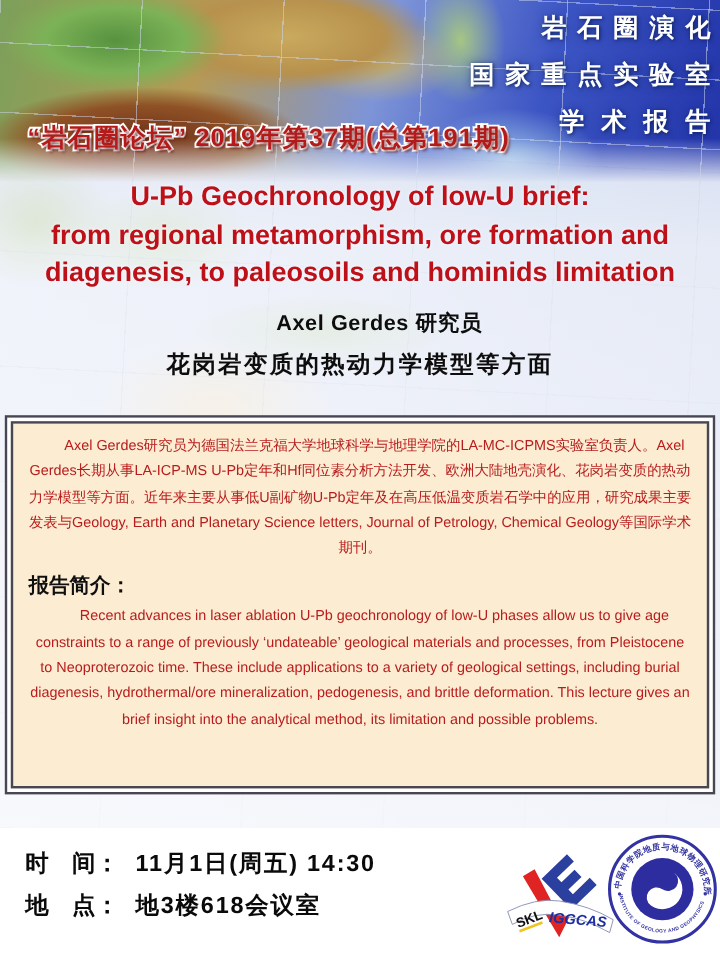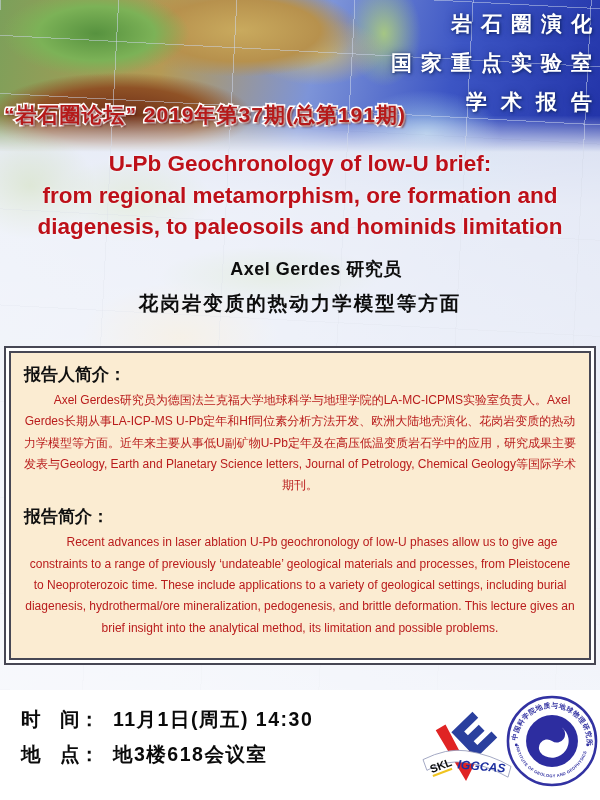--- a/index.html
+++ b/index.html
@@ -40,21 +40,21 @@
   }
   
   .lab-lines {
     position:absolute; top:4px; right:8px; text-align:right;
     color:#fff; font-weight:bold; font-size:21px; line-height:39px;
     text-shadow:1px 1px 3px rgba(10,30,90,.8), 0 0 7px rgba(20,40,110,.55);
   }
   .lab-line { letter-spacing:9px; margin-right:-9px; }
   .lab-line.wide { letter-spacing:14px; margin-right:-14px; }
   .forum-line {
-    position:absolute; top:101px; left:4px;
+    position:absolute; top:101px; left:23px;
     font-size:21px; font-weight:bold; letter-spacing:1px;
     color:#b51a1a;
     -webkit-text-stroke:3px #fff; paint-order:stroke fill;
     text-shadow:2px 2px 2px rgba(90,10,10,.55);
     white-space:nowrap;
   }
   
   .title-block {
     position:absolute; top:148px; left:0; width:600px; text-align:center;
     color:#bd1019; font-weight:bold; font-size:22.5px; line-height:31.5px;
@@ -112,21 +112,20 @@
     <div>U-Pb Geochronology of low-U brief:</div>
     <div>from regional metamorphism, ore formation and</div>
     <div>diagenesis, to paleosoils and hominids limitation</div>
   </div>
 
   <div class="speaker-name">Axel Gerdes 研究员</div>
   <div class="speaker-affiliation">花岗岩变质的热动力学模型等方面</div>
 
   <div class="info-box">
     <div class="info-box-inner">
-      <h3 class="section-heading">报告人简介：</h3>
       <p class="section-body">Axel Gerdes研究员为德国法兰克福大学地球科学与地理学院的LA-MC-ICPMS实验室负责人。Axel Gerdes长期从事LA-ICP-MS U-Pb定年和Hf同位素分析方法开发、欧洲大陆地壳演化、花岗岩变质的热动力学模型等方面。近年来主要从事低U副矿物U-Pb定年及在高压低温变质岩石学中的应用，研究成果主要发表与Geology, Earth and Planetary Science letters, Journal of Petrology, Chemical Geology等国际学术期刊。</p>
       <h3 class="section-heading">报告简介：</h3>
       <p class="section-body">Recent advances in laser ablation U-Pb geochronology of low-U phases allow us to give age constraints to a range of previously ‘undateable’ geological materials and processes, from Pleistocene to Neoproterozoic time. These include applications to a variety of geological settings, including burial diagenesis, hydrothermal/ore mineralization, pedogenesis, and brittle deformation. This lecture gives an brief insight into the analytical method, its limitation and possible problems.</p>
     </div>
   </div>
 
   <div class="footer-row time">
     <span>时　间：</span><span class="footer-value">11月1日(周五) 14:30</span>
   </div>
   <div class="footer-row place">

